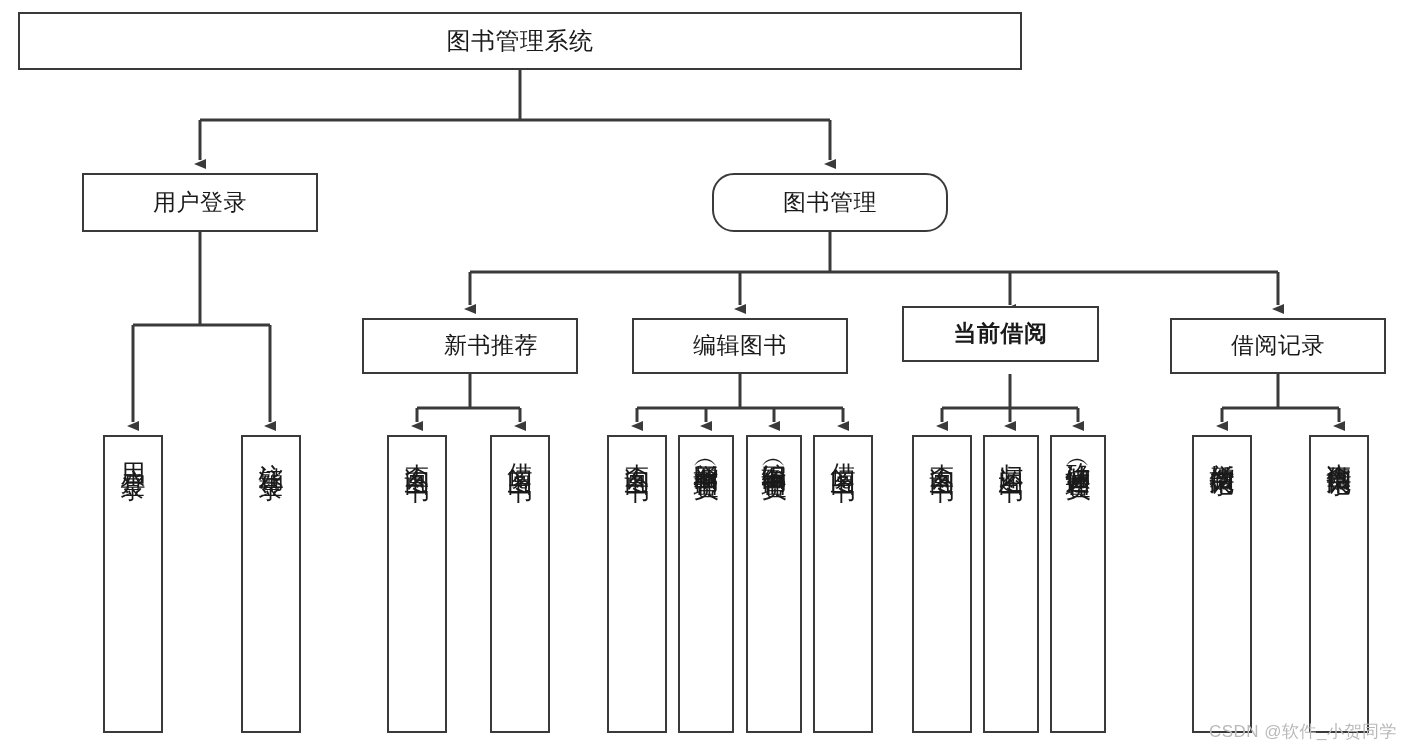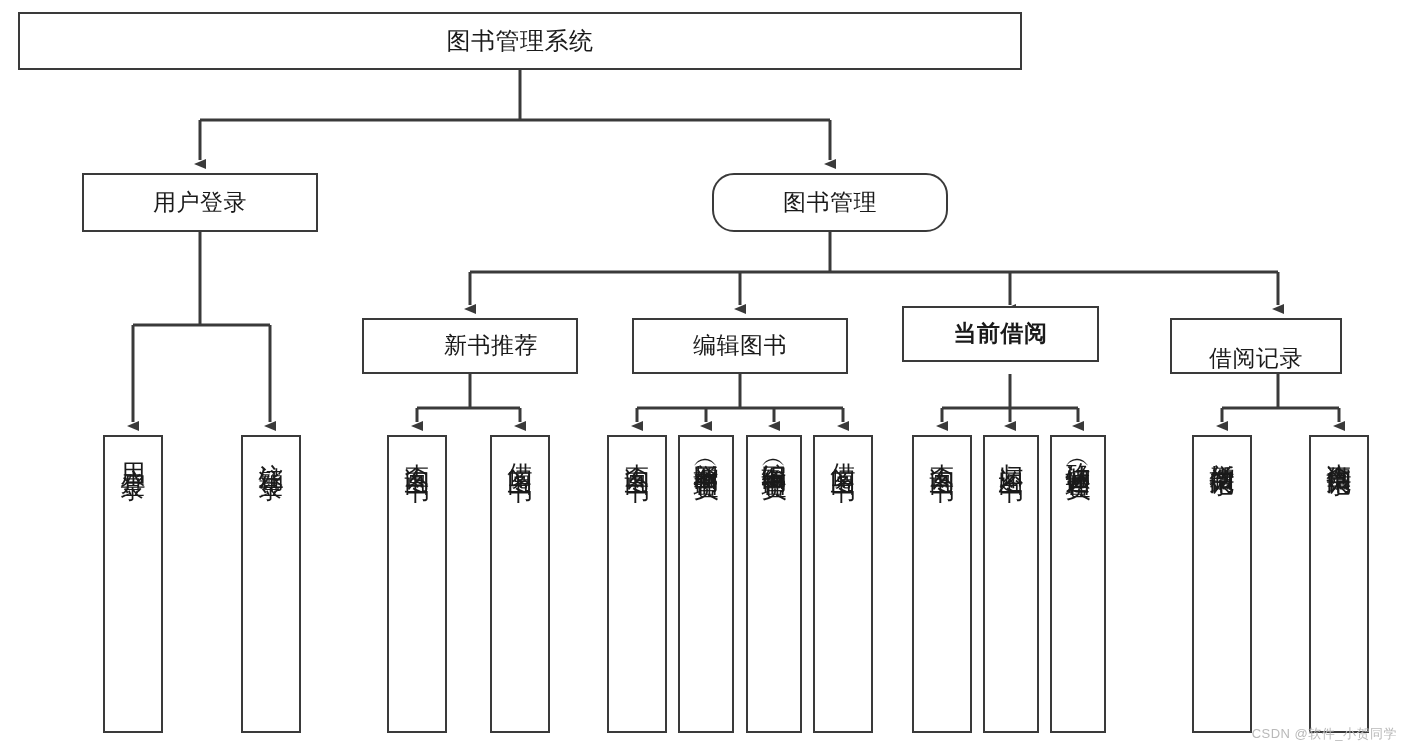--- a/index.html
+++ b/index.html
@@ -64,21 +64,21 @@
     margin: 0 auto;
   }
   .node.vert.tall .node-label {
     font-size: 25px;
     letter-spacing: 2px;
   }
   .watermark {
     position: absolute;
     right: 8px;
     bottom: 4px;
-    font-size: 13px;
+    font-size: 17px;
     color: #b9b9b9;
     letter-spacing: 0.5px;
     white-space: nowrap;
     font-family: "Liberation Sans", "DejaVu Sans", sans-serif;
   }
 </style>
 </head>
 <body>
 
 <div id="canvas">
@@ -150,21 +150,21 @@
   </div>
 
   <div class="node horiz" style="left:632px; top:318px; width:216px; height:56px;">
     <span class="node-label">编辑图书</span>
   </div>
 
   <div class="node horiz" style="left:902px; top:306px; width:197px; height:56px;font-weight:bold;">
     <span class="node-label">当前借阅</span>
   </div>
 
-  <div class="node horiz" style="left:1170px; top:318px; width:172px; height:56px;align-items:flex-end;">
+  <div class="node horiz" style="left:1170px; top:318px; width:216px; height:56px;">
     <span class="node-label">借阅记录</span>
   </div>
 
   <div class="node vert" style="left:103px; top:435px; width:60px; height:298px;">
     <span class="node-label">用户登录</span>
   </div>
 
   <div class="node vert" style="left:241px; top:435px; width:60px; height:298px;">
     <span class="node-label">注销登录</span>
   </div>

